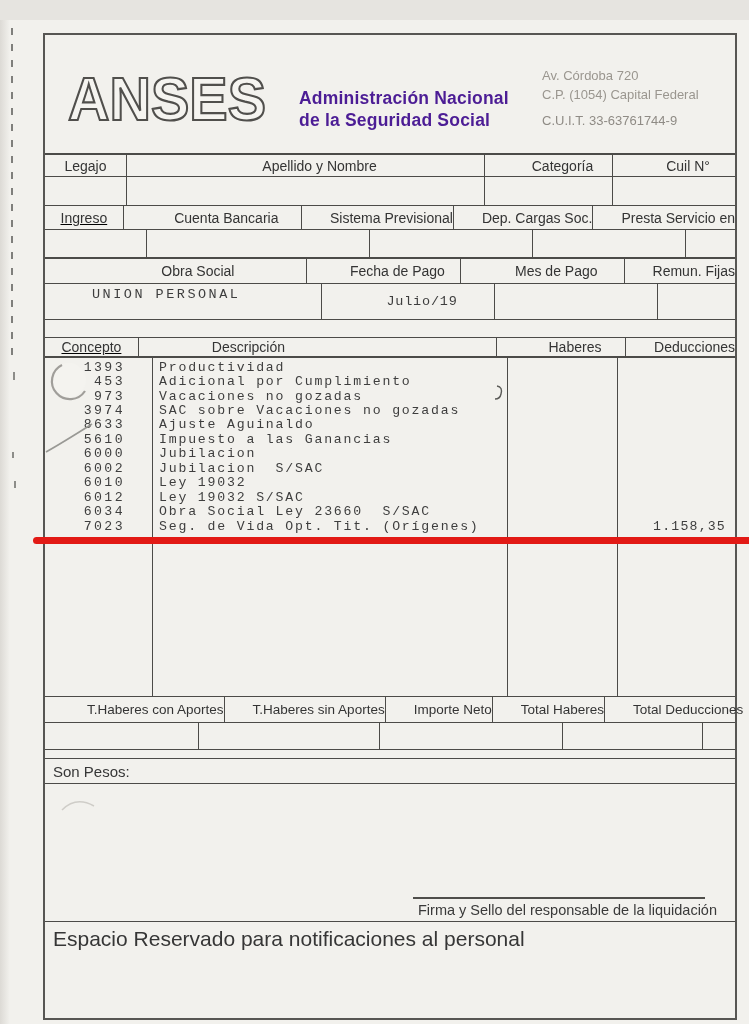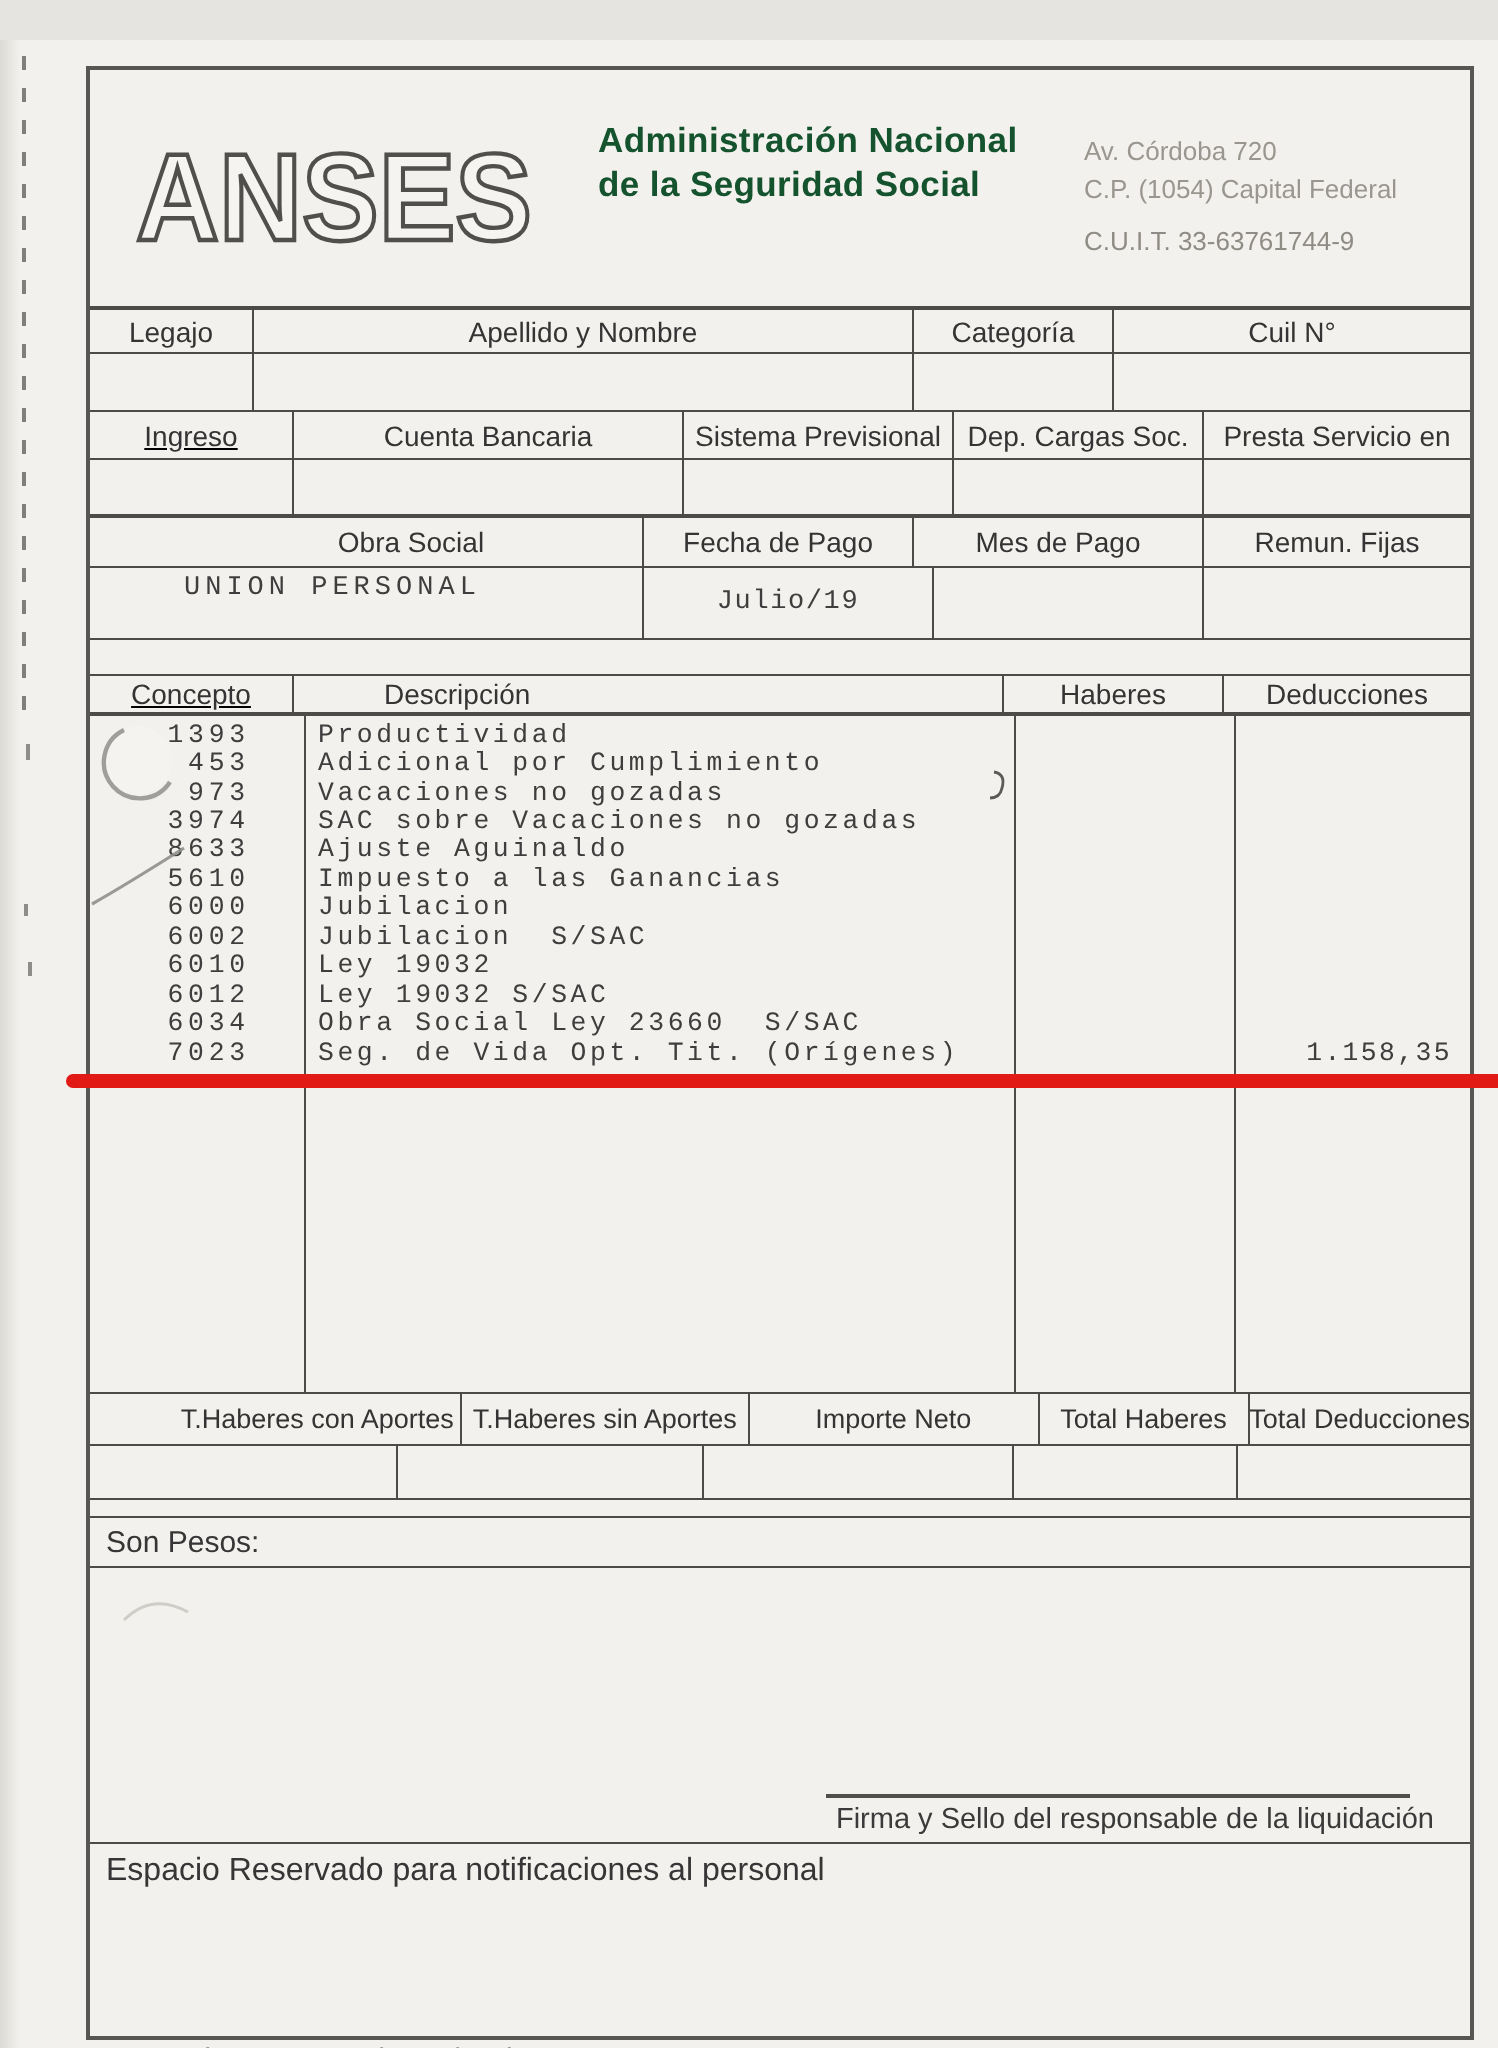--- a/index.html
+++ b/index.html
@@ -12,30 +12,30 @@
   
   .perf{position:absolute;left:11px;top:8px;width:2px;height:330px;z-index:6;
     background:repeating-linear-gradient(180deg,#6b6b68 0 7px,transparent 7px 16px);opacity:.85;}
   .stray{position:absolute;width:2px;background:#8d8d89;z-index:6;}
 
   
   .form{position:absolute;left:43px;top:13px;width:694px;height:987px;
     border:2px solid #57565३;border:2px solid #575653;box-sizing:border-box;
     display:flex;flex-direction:column;z-index:2;}
 
-  .strip{display:flex;box-sizing:border-box;flex:0 0 auto;}
+  .strip{display:flex;box-sizing:border-box;flex:0 0 auto;gap:28px;}
   .cell{box-sizing:border-box;border-right:1px solid #4c4b48;display:flex;
     align-items:center;justify-content:center;overflow:visible;}
   .cell:last-child{border-right:none;}
   .cell.left{justify-content:flex-start;}
   .lbl{font-size:14px;color:#343434;white-space:nowrap;}
 
   .hdr{position:relative;height:118px;flex:0 0 auto;}
-  .org{position:absolute;left:254px;top:24px;font-size:17.5px;font-weight:bold;
-    color:#14532d;line-height:22px;letter-spacing:.2px;}
+  .org{position:absolute;left:254px;top:52px;font-size:17.5px;font-weight:bold;
+    color:#4c1d95;line-height:22px;letter-spacing:.2px;}
   .addr{position:absolute;left:497px;top:31px;font-size:13px;color:#9a968f;line-height:19px;}
   .addr .cuit{margin-top:7px;color:#8f8b85;}
 
   
   .r1l{height:24px;border-top:2px solid #4c4b48;border-bottom:1px solid #4c4b48;}
   .r1v{height:28px;}
   .r2l{height:25px;border-top:1px solid #4c4b48;border-bottom:1px solid #4c4b48;}
   .r2v{height:27px;}
   .r3l{height:27px;border-top:2px solid #4c4b48;border-bottom:1px solid #4c4b48;}
   .r3v{height:36px;border-bottom:1px solid #4c4b48;}
@@ -67,21 +67,21 @@
   .c-code{width:107px;text-align:right;padding-right:27px;box-sizing:border-box;letter-spacing:2.4px;}
   .c-desc{width:355px;padding-left:7px;box-sizing:border-box;white-space:pre;overflow:hidden;}
   .c-hab{width:110px;box-sizing:border-box;}
   .c-ded{flex:1 1 auto;text-align:right;padding-right:9px;box-sizing:border-box;letter-spacing:1.2px;}
 
   .totlbl{font-size:13.5px;color:#343434;white-space:nowrap;}
   .desc-h{justify-content:flex-start;padding-left:45px;}
 
   .sig-line{position:absolute;right:30px;bottom:22px;width:292px;border-top:2px solid #4f4e4b;}
   .sig-cap{position:absolute;right:18px;bottom:3px;font-size:14.5px;color:#3a3a3a;white-space:nowrap;}
-  .notif-lbl{position:absolute;left:8px;top:5px;font-size:16px;color:#363636;}
+  .notif-lbl{position:absolute;left:8px;top:5px;font-size:21px;color:#363636;}
   .sonp-lbl{font-size:15px;color:#363636;}
   .footer-lbl{position:absolute;left:47px;top:1002px;font-size:15.5px;color:#3e3e3e;z-index:3;}
 
   .redline{position:absolute;left:33px;top:517px;width:716px;height:7px;
     border-radius:4px 0 0 4px;z-index:8;}
   .artifacts{position:absolute;left:0;top:0;z-index:7;pointer-events:none;}
 </style>
 </head>
 <body>
 

